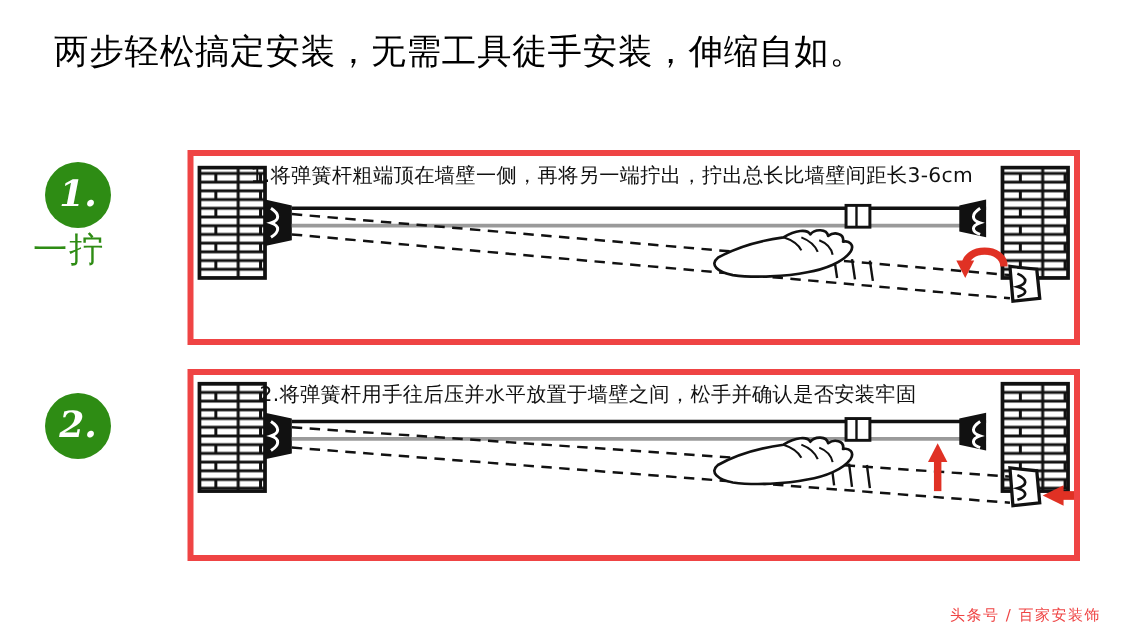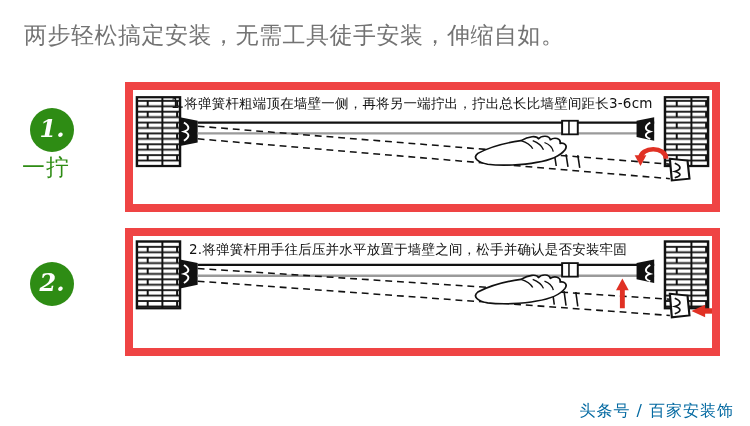--- a/index.html
+++ b/index.html
@@ -7,23 +7,23 @@
     width:750px;height:426px;
     background:#ffffff;
     font-family:"DejaVu Sans","Liberation Sans",sans-serif;
     position:relative;overflow:hidden;
     -webkit-font-smoothing:antialiased;
   }
   #stage{position:absolute;left:0;top:0;width:750px;height:426px;}
 
   
   .page-title{
-    position:absolute;left:24px;top:20px;
+    position:absolute;left:36px;top:20px;
     font-size:23px;line-height:30px;
-    color:#737373;
+    color:#000000;
     letter-spacing:0.5px;
     white-space:nowrap;
     font-weight:500;
   }
 
   
   .step-badge{position:absolute;width:92px;text-align:left;}
   .step-badge.one{left:22px;top:108px;}
   .step-badge.two{left:22px;top:262px;}
 
@@ -49,46 +49,47 @@
     font-size:23px;
     line-height:26px;
     font-weight:normal;
     letter-spacing:1px;
     white-space:nowrap;
   }
 
   
   .panel{
     position:absolute;
-    border:8px solid #ef4444;
+    border:4px solid #ef4444;
     background:#ffffff;
     box-sizing:border-box;
+    margin-top:18px;
   }
   #panel-1{left:125px;top:82px;width:595px;height:130px;}
   #panel-2{left:125px;top:228px;width:595px;height:128px;}
 
   .panel-caption{
     position:absolute;
     top:4px;left:38px;
     font-size:13.5px;
     line-height:18px;
     color:#111111;
     white-space:nowrap;
     letter-spacing:0.2px;
   }
-  #panel-2 .panel-caption{left:56px;}
+  #panel-2 .panel-caption{left:44px;}
 
   .panel-art{position:absolute;left:0;top:0;width:100%;height:100%;}
   .panel-art svg{display:block;width:100%;height:100%;}
 
   
   .watermark{
     position:absolute;right:16px;bottom:6px;
-    font-size:16px;line-height:18px;
-    color:#0369a1;
+    font-size:10px;line-height:18px;
+    color:#ef4444;
     letter-spacing:1px;
     white-space:nowrap;
     margin-top:14px;
   }
 </style>
 </head>
 <body>
 
 <div id="stage">
 

